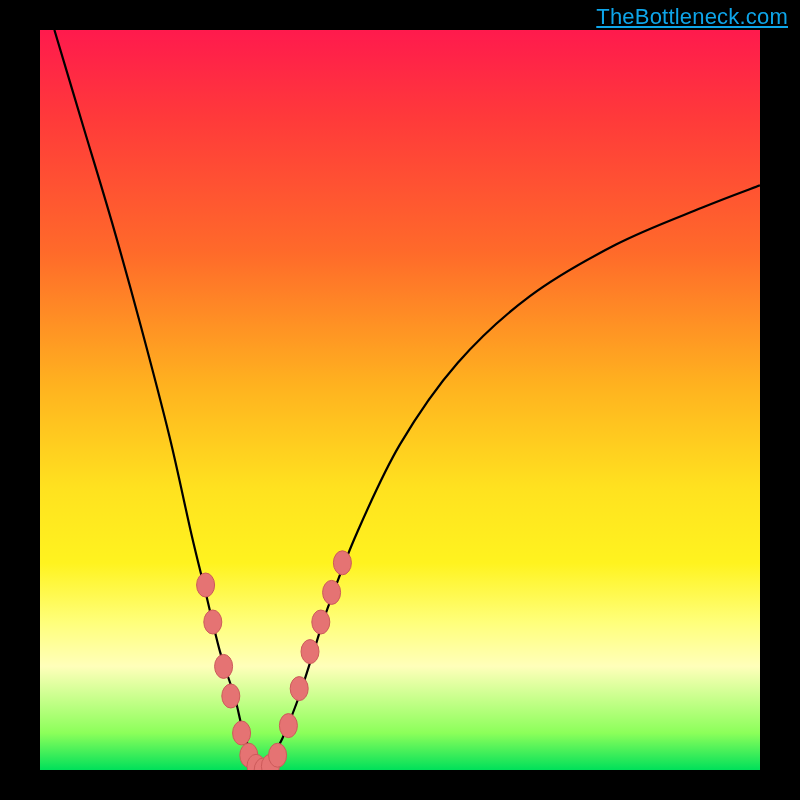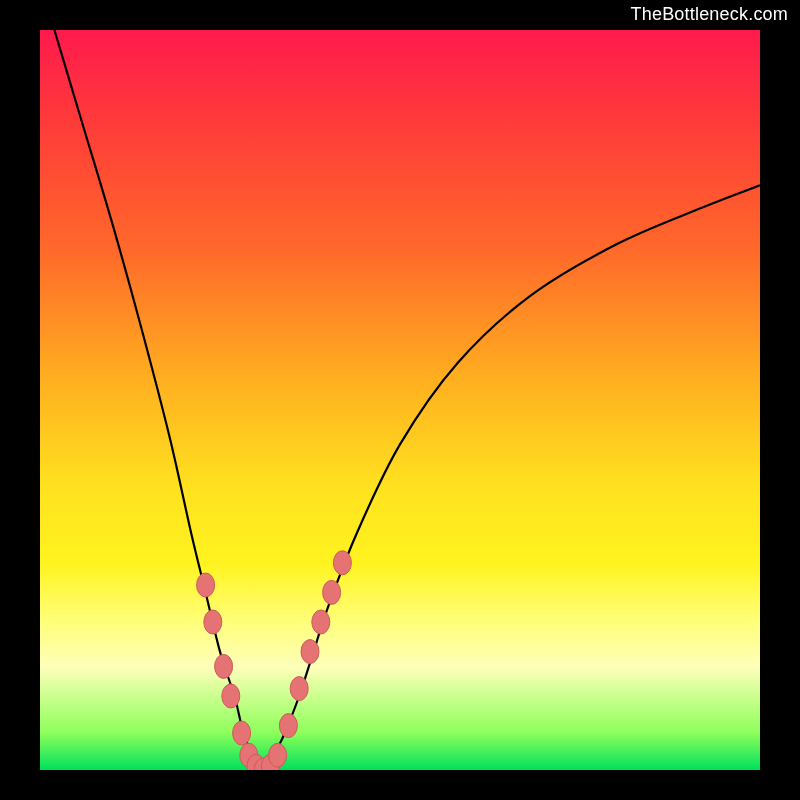--- a/index.html
+++ b/index.html
@@ -34,25 +34,26 @@
       #ffff7a 80%,
       #ffffba 86%,
       #8cff5a 95%,
       #00e05a 100%
     );
   }
   .watermark {
     position: absolute;
     top: 4px;
     right: 12px;
-    color: #ffffff;
-    font-size: 18px;
+    color: #0ea5e9;
+    font-size: 22px;
     font-weight: 500;
     letter-spacing: 0.2px;
     user-select: none;
+    text-decoration: underline;
   }
   svg.curve {
     position: absolute;
     left: 0;
     top: 0;
     width: 720px;
     height: 740px;
   }
 </style>
 </head>

